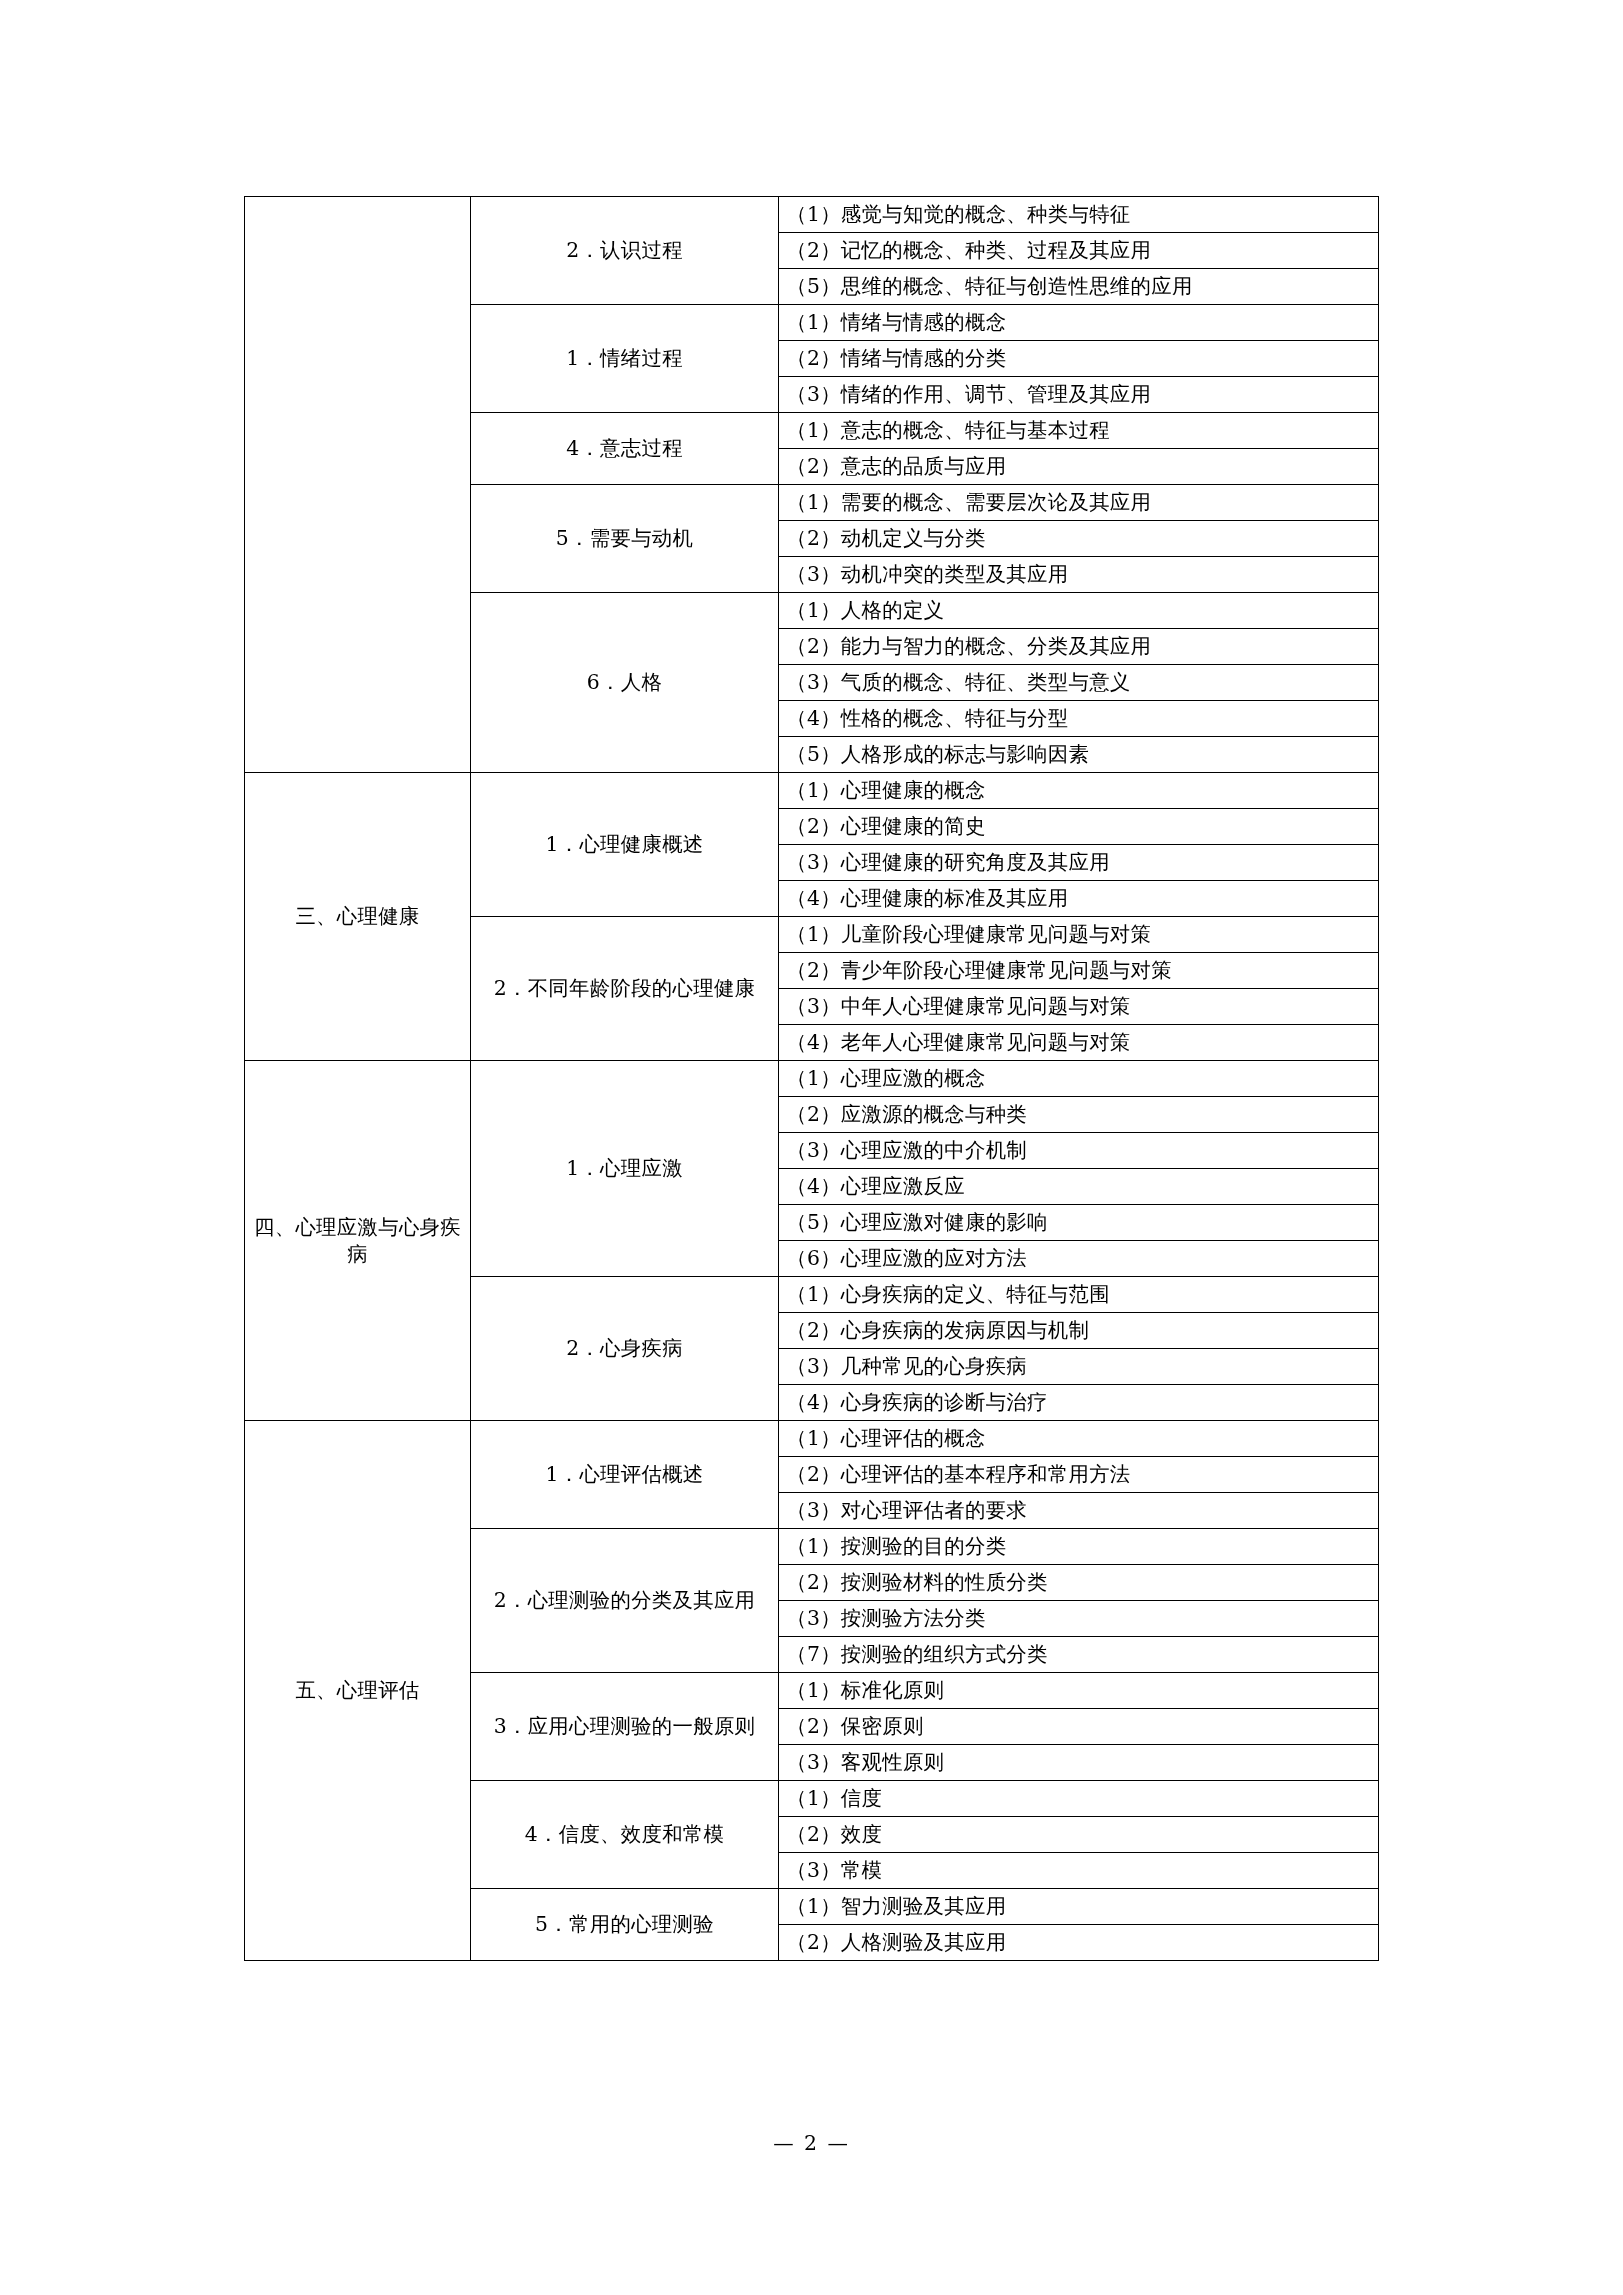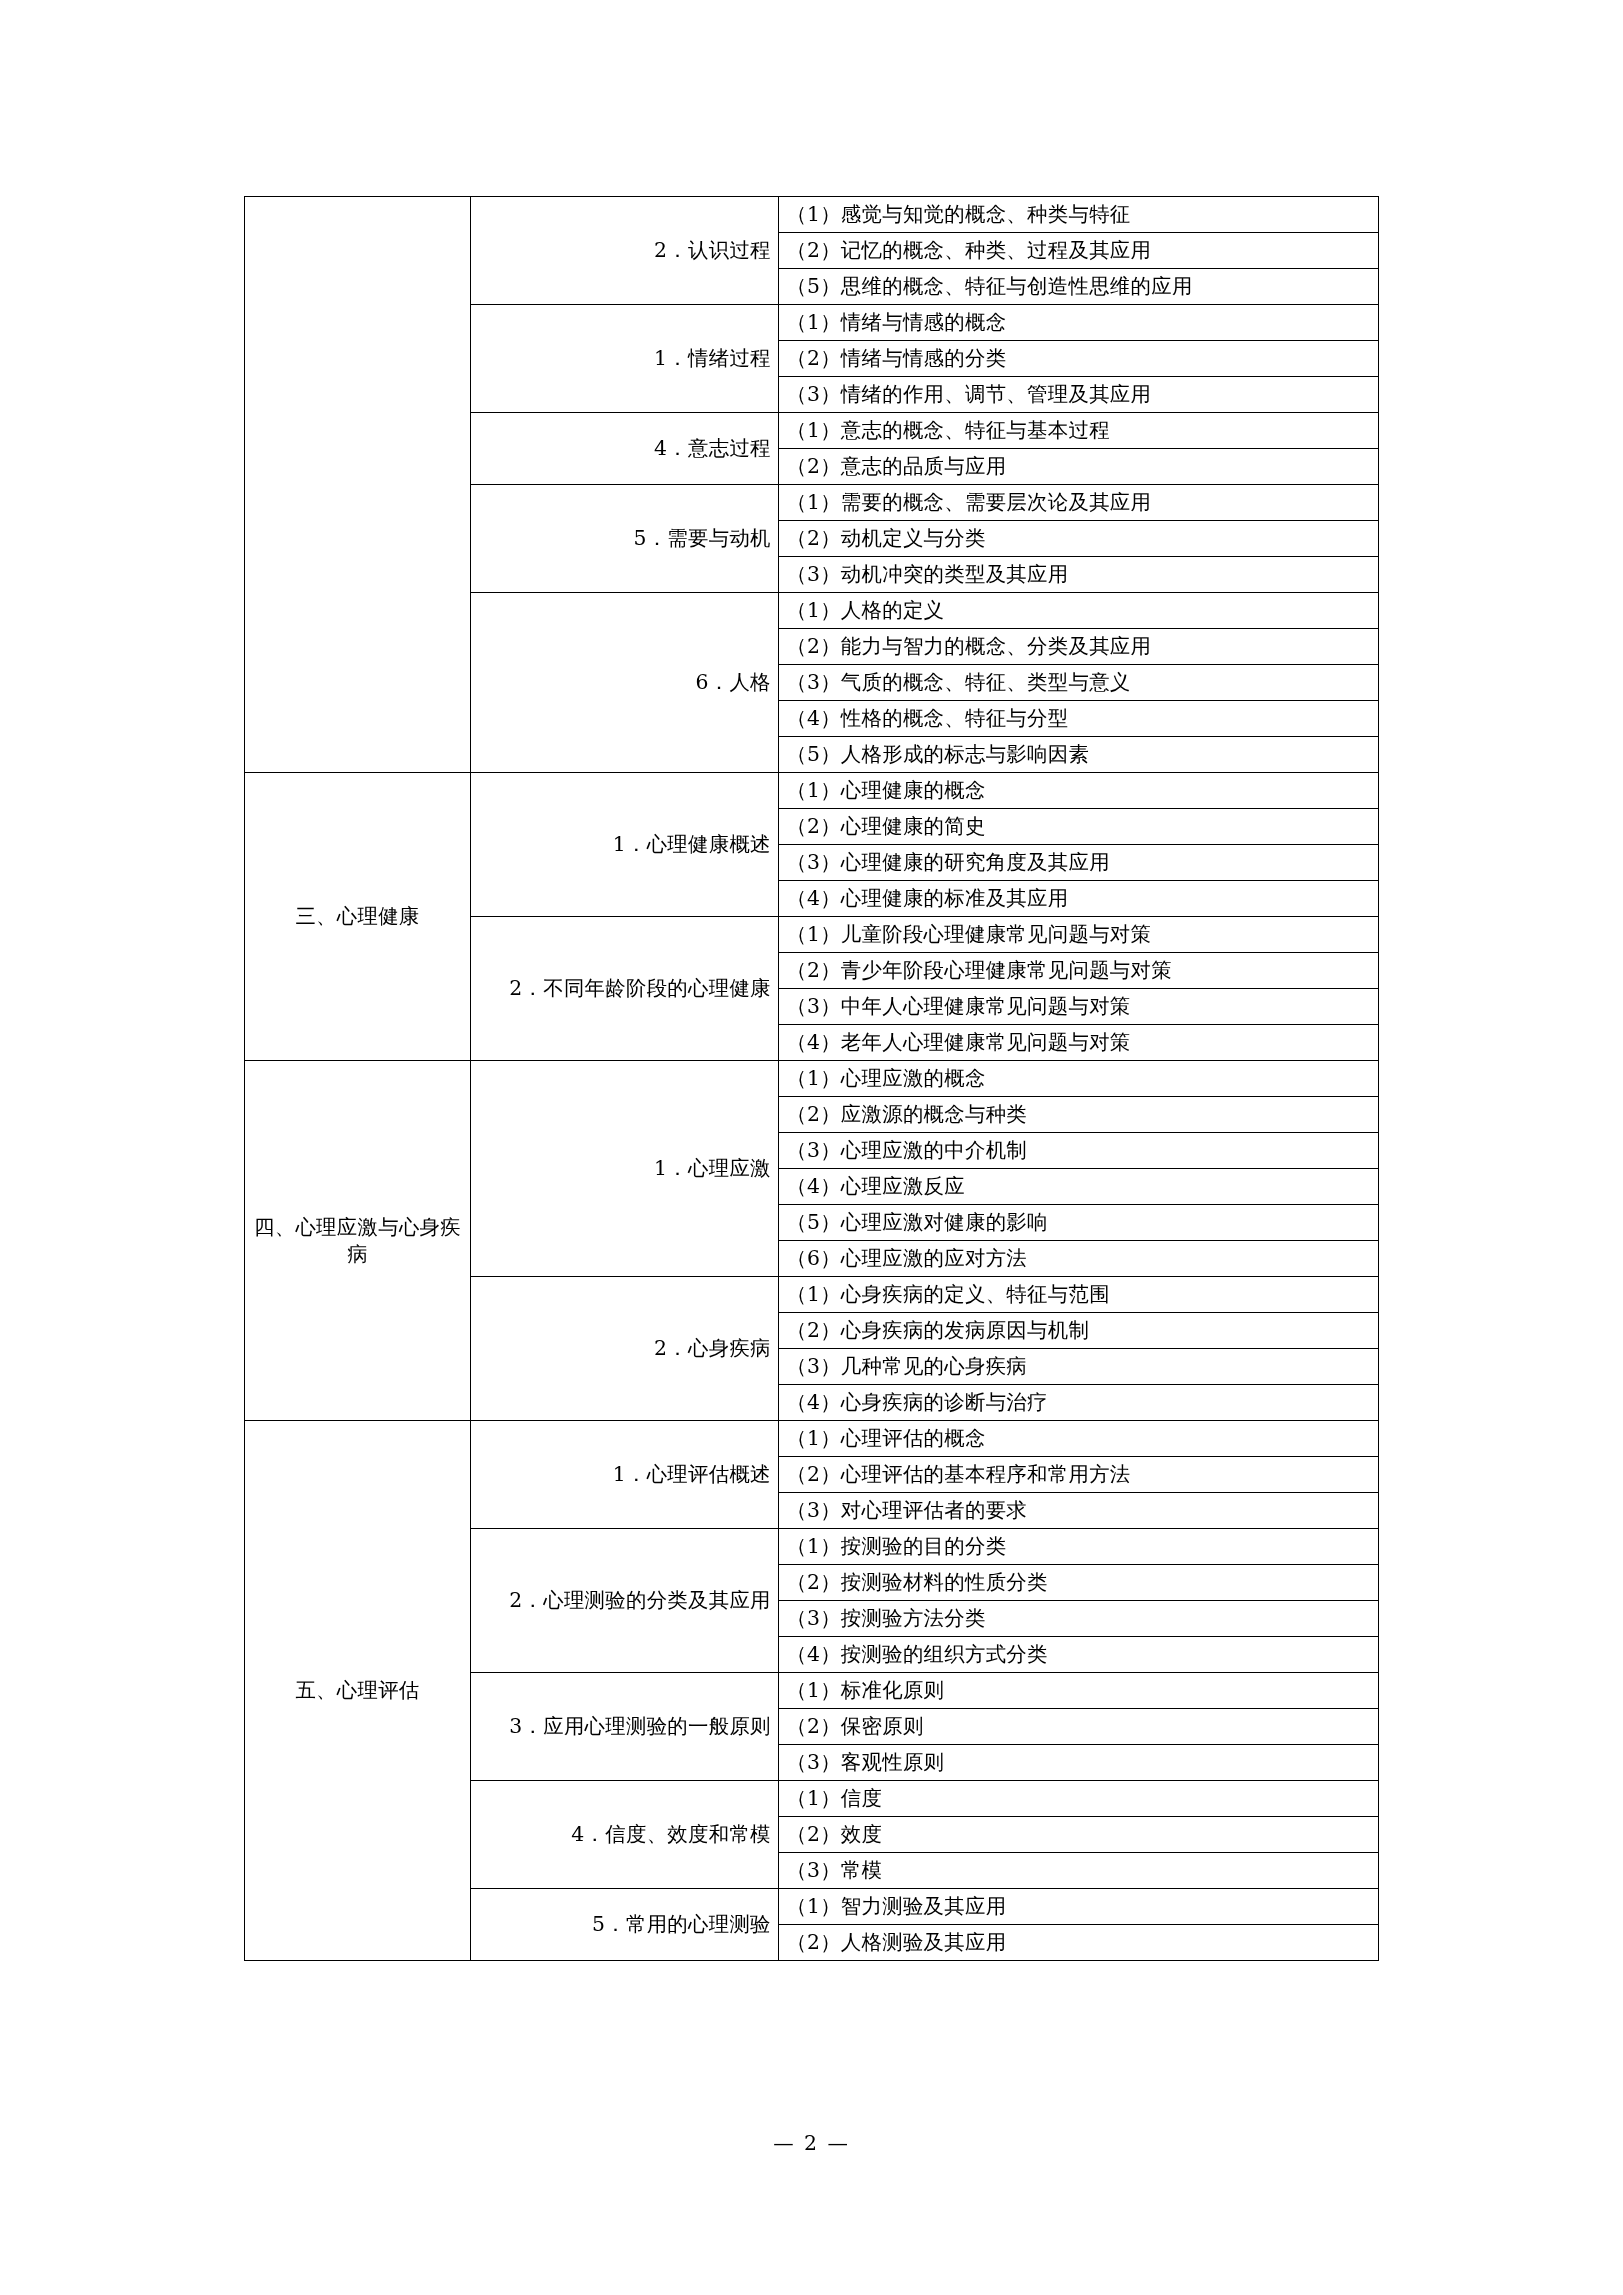--- a/index.html
+++ b/index.html
@@ -50,21 +50,21 @@
   col.c1 { width: 226px; }
   col.c2 { width: 308px; }
   col.c3 { width: 600px; }
 
   td.col-section {
     text-align: center;
     padding-left: 20.4px;
     padding-right: 5.1px;
   }
   td.col-topic {
-    text-align: right;
+    text-align: center;
     padding-left: 21.5px;
     padding-right: 7.2px;
   }
   td.col-point {
     text-align: left;
     padding-left: 14.3px;
     height: 36px;
     margin-left: 47px;
   }
 
@@ -221,21 +221,21 @@
           <td class="col-topic" rowspan="4">2．心理测验的分类及其应用</td>
           <td class="col-point">（1）按测验的目的分类</td>
         </tr>
         <tr>
           <td class="col-point">（2）按测验材料的性质分类</td>
         </tr>
         <tr>
           <td class="col-point">（3）按测验方法分类</td>
         </tr>
         <tr>
-          <td class="col-point">（4）按测验的组织方式分类</td>
+          <td class="col-point">（7）按测验的组织方式分类</td>
         </tr>
         <tr>
           <td class="col-topic" rowspan="3">3．应用心理测验的一般原则</td>
           <td class="col-point">（1）标准化原则</td>
         </tr>
         <tr>
           <td class="col-point">（2）保密原则</td>
         </tr>
         <tr>
           <td class="col-point">（3）客观性原则</td>

